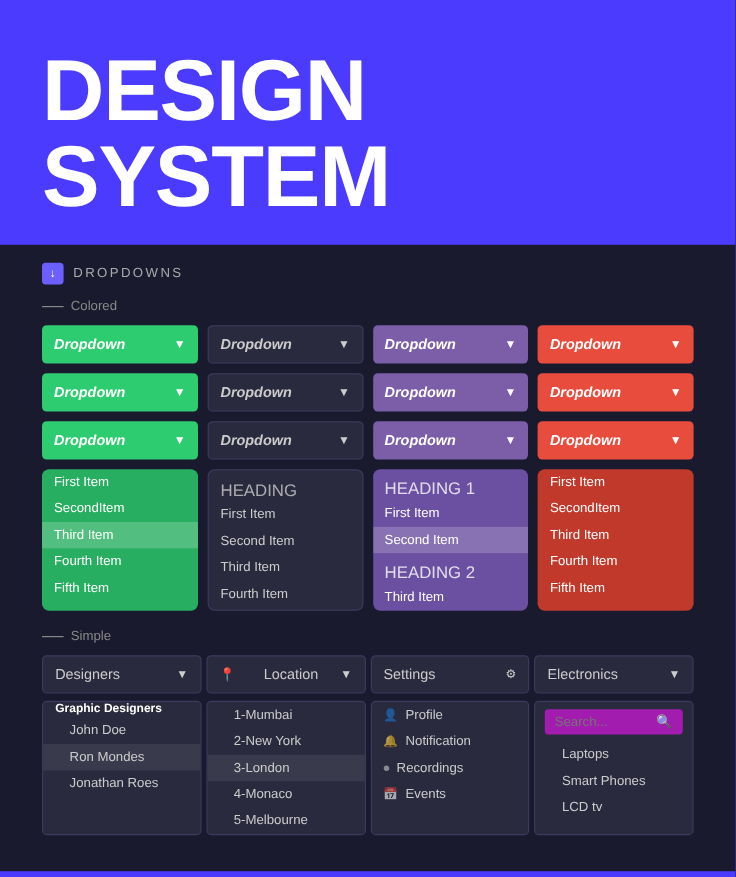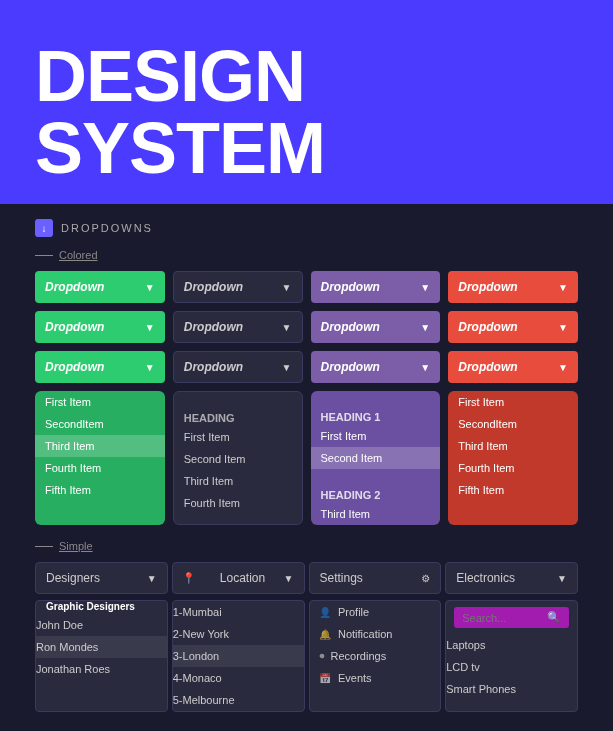--- a/index.html
+++ b/index.html
@@ -55,21 +55,20 @@
       text-transform: uppercase;
     }
 
     .subsection-label {
       color: #888;
       font-size: 11px;
       margin-bottom: 10px;
       display: flex;
       align-items: center;
       gap: 6px;
-      text-decoration: underline;
     }
 
     .subsection-label::before {
       content: '';
       display: inline-block;
       width: 18px;
       height: 1px;
       background: #888;
     }
 
@@ -152,23 +151,23 @@
     .panel-red {
       background: #c0392b;
       color: #fff;
     }
 
     .panel-item {
       padding: 5px 10px;
     }
 
     .panel-heading {
-      padding: 20px 10px 2px;
-      font-size: 11px;
-      font-weight: 700;
+      padding: 8px 10px 2px;
+      font-size: 14px;
+      font-weight: 400;
       text-transform: uppercase;
       opacity: 0.8;
     }
 
     .panel-item.selected {
       background: rgba(255,255,255,0.2);
     }
 
     
     .simple-grid {
@@ -201,21 +200,21 @@
       background: #2a2a3e;
       border: 1px solid #3a3a5e;
       border-radius: 4px;
       font-size: 11px;
       color: #ccc;
       margin-top: 0;
       overflow: hidden;
     }
 
     .simple-panel-item {
-      padding: 5px 0;
+      padding: 5px 22px;
     }
 
     .simple-panel-item.selected {
       background: rgba(255,255,255,0.08);
     }
 
     .simple-panel-heading {
       padding: 0 10px 2px;
       font-size: 10px;
       font-weight: 700;
@@ -430,17 +429,17 @@
     </div>
 
     <div class="simple-panel">
       <div class="search-panel">
         <div class="search-box">
           <input type="text" placeholder="Search..." style="">
           <span>🔍</span>
         </div>
       </div>
       <div class="simple-panel-item">Laptops</div>
+      <div class="simple-panel-item">Smart Phones</div>
       <div class="simple-panel-item">LCD tv</div>
-      <div class="simple-panel-item">Smart Phones</div>
     </div>
   </div>
 </div>
 
 </body></html>

